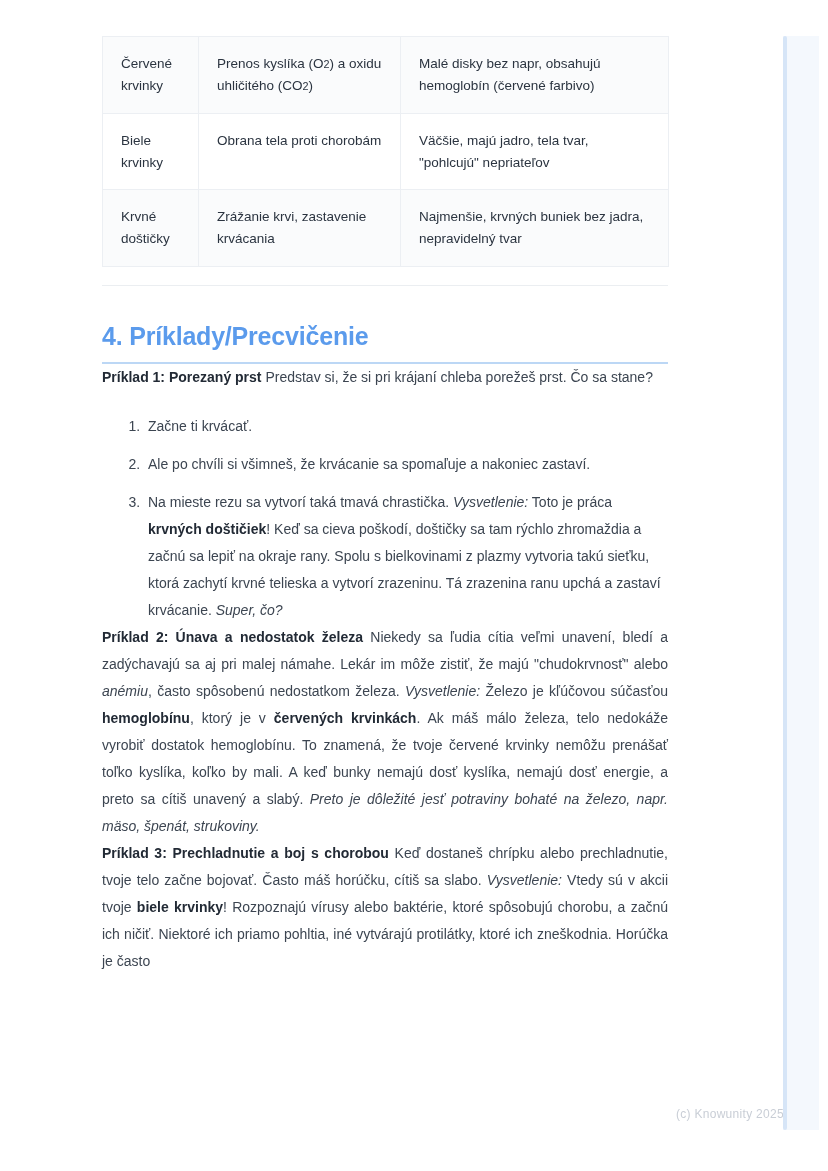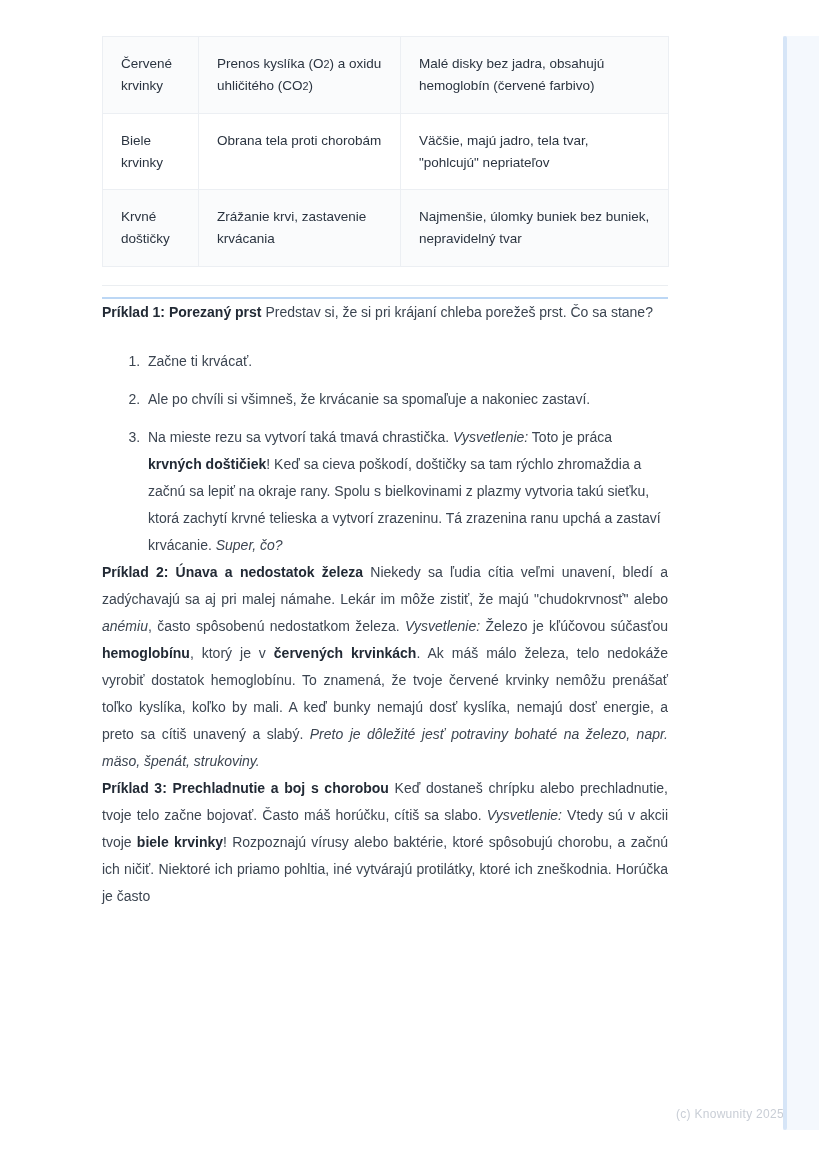--- a/index.html
+++ b/index.html
@@ -147,37 +147,38 @@
     <table class="blood-table">
       <colgroup>
         <col class="col-a">
           <col class="col-b">
           <col class="col-c">
       </colgroup>
       <tbody>
         <tr class="tinted">
           <td>Červené krvinky</td>
           <td><span>Prenos kyslíka (O</span><sub class="sub">2</sub><span>) a oxidu uhličitého (CO</span><sub class="sub">2</sub><span>)</span></td>
-          <td>Malé disky bez jadra, obsahujú hemoglobín (červené farbivo)</td>
+          <td>Malé disky bez napr, obsahujú hemoglobín (červené farbivo)</td>
         </tr>
         <tr class="plain">
           <td>Biele krvinky</td>
           <td>Obrana tela proti chorobám</td>
           <td>Väčšie, majú jadro, tela tvar, "pohlcujú" nepriateľov</td>
         </tr>
         <tr class="tinted">
           <td>Krvné doštičky</td>
           <td>Zrážanie krvi, zastavenie krvácania</td>
-          <td>Najmenšie, úlomky buniek bez buniek, nepravidelný tvar</td>
+          <td>Najmenšie, krvných buniek bez jadra, nepravidelný tvar</td>
         </tr>
       </tbody>
     </table>
 
     <div class="divider"></div>
 
+    <div class="section-heading">4. Príklady/Precvičenie</div>
     <div class="heading-rule"></div>
 
 
     <p class="para para-gap"><b>Príklad 1: Porezaný prst</b><span> Predstav si, že si pri krájaní chleba porežeš prst. Čo sa stane?</span></p>
 
     <ol class="steps">
       <li><span>Začne ti krvácať.</span></li>
       <li><span>Ale po chvíli si všimneš, že krvácanie sa spomaľuje a nakoniec zastaví.</span></li>
       <li><span>Na mieste rezu sa vytvorí taká tmavá chrastička. </span><i>Vysvetlenie:</i><span> Toto je práca </span><b>krvných doštičiek</b><span>! Keď sa cieva poškodí, doštičky sa tam rýchlo zhromaždia a začnú sa lepiť na okraje rany. Spolu s bielkovinami z plazmy vytvoria takú sieťku, ktorá zachytí krvné telieska a vytvorí zrazeninu. Tá zrazenina ranu upchá a zastaví krvácanie. </span><i>Super, čo?</i></li>
     </ol>

